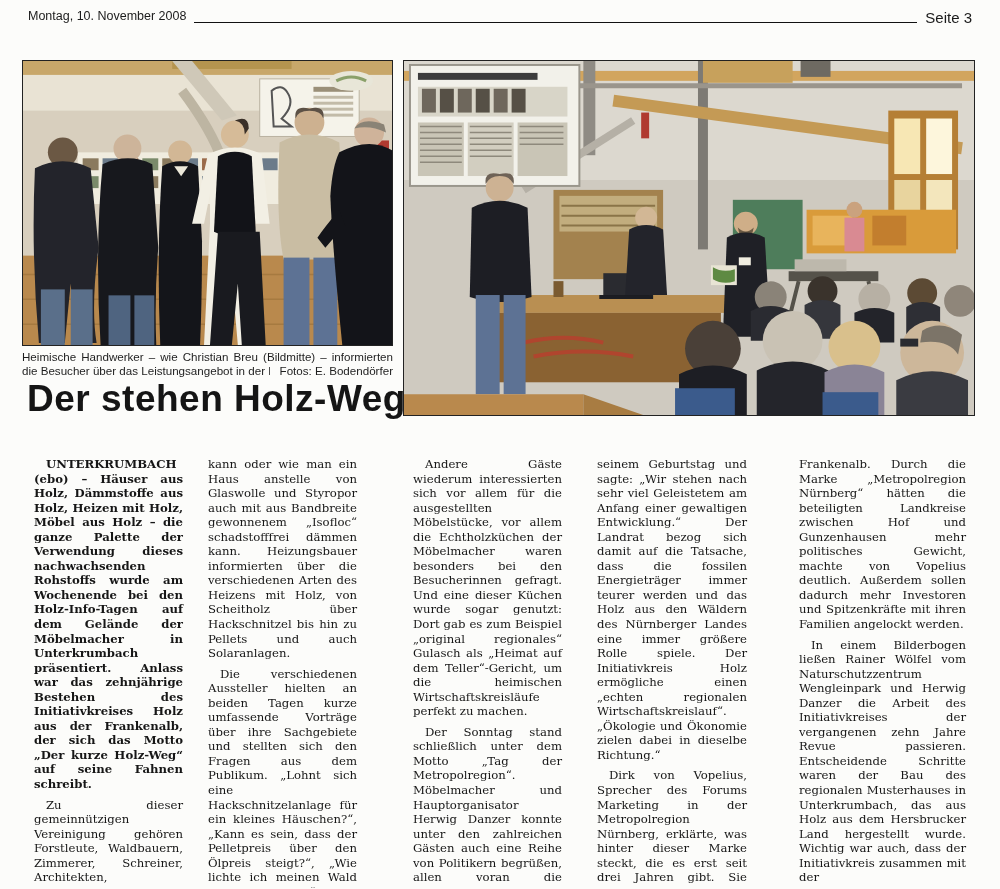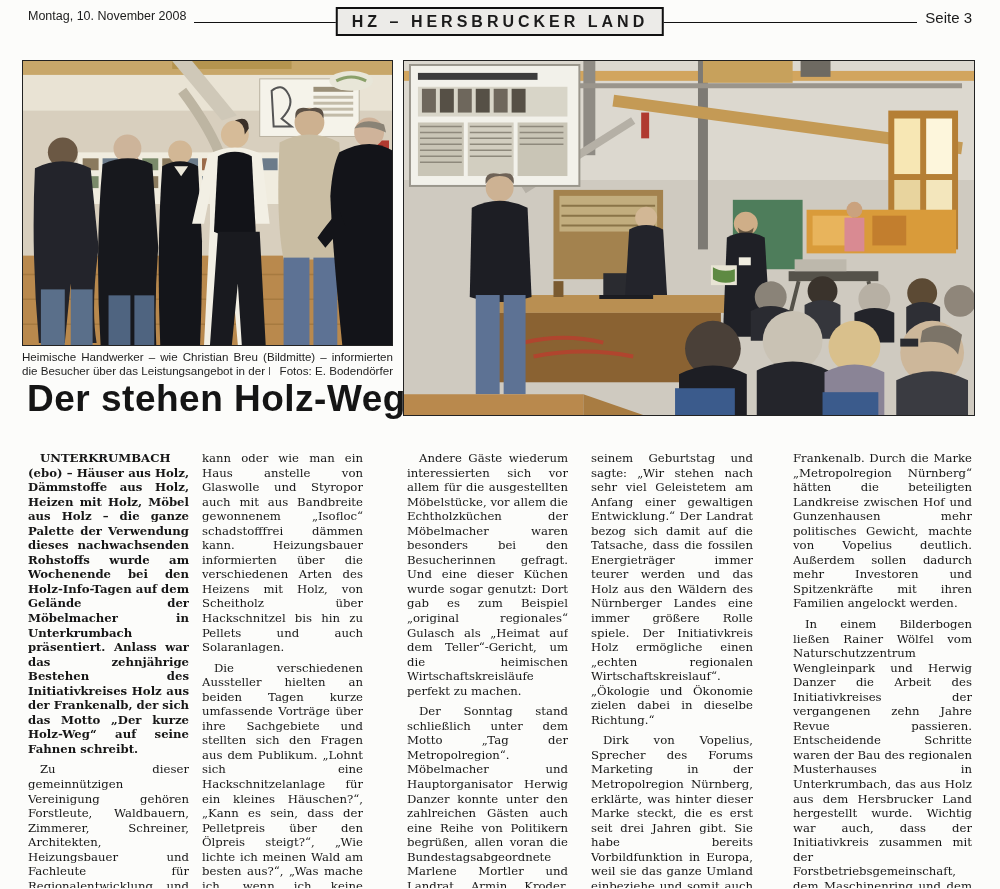--- a/index.html
+++ b/index.html
@@ -62,38 +62,37 @@
     font-size: 17px; color: #2b2b2b;
   }
   
   .col {
     position: absolute; top: 451px;
     font-family: "DejaVu Serif", "Liberation Serif", serif;
     font-size: 11.7px; line-height: 14.55px;
     text-align: justify; color: #161616;
     overflow: hidden; height: 437px;
   }
-  .col p { margin: 0; }
+  .col p { margin: 6px; }
   .col p + p { margin-top: 6px; }
   .col p.indent { text-indent: 12px; }
   .col p.lead { font-weight: bold; }
   .col1 { left: 28px;  width: 161px; }
   .col2 { left: 202px; width: 161px; }
   .col3 { left: 407px; width: 161px; }
   .col4 { left: 591px; width: 162px; }
   .col5 { left: 793px; width: 179px; }
 </style>
 </head>
 <body>
 
 <div class="page">
 
   <div class="hdr-rule"></div>
   <div class="hdr-date">Montag, 10. November 2008</div>
-  <div class="masthead">HZ – HERSBRUCKER LAND</div>
   <div class="hdr-page">Seite 3</div>
 
   <div class="photo photo-left">
     <svg viewBox="0 0 371 286" preserveAspectRatio="none">
 
       <rect x="0" y="0" width="371" height="286" fill="#d8cfbe"></rect>
       <rect x="0" y="0" width="371" height="50" fill="#e9e3d4"></rect>
       <rect x="0" y="0" width="371" height="14" fill="#c8a76a"></rect>
       <rect x="150" y="0" width="120" height="8" fill="#b5944f"></rect>
       <path d="M150 0 L200 60 L215 55 L170 0 Z" fill="#cfc8b8"></path>

